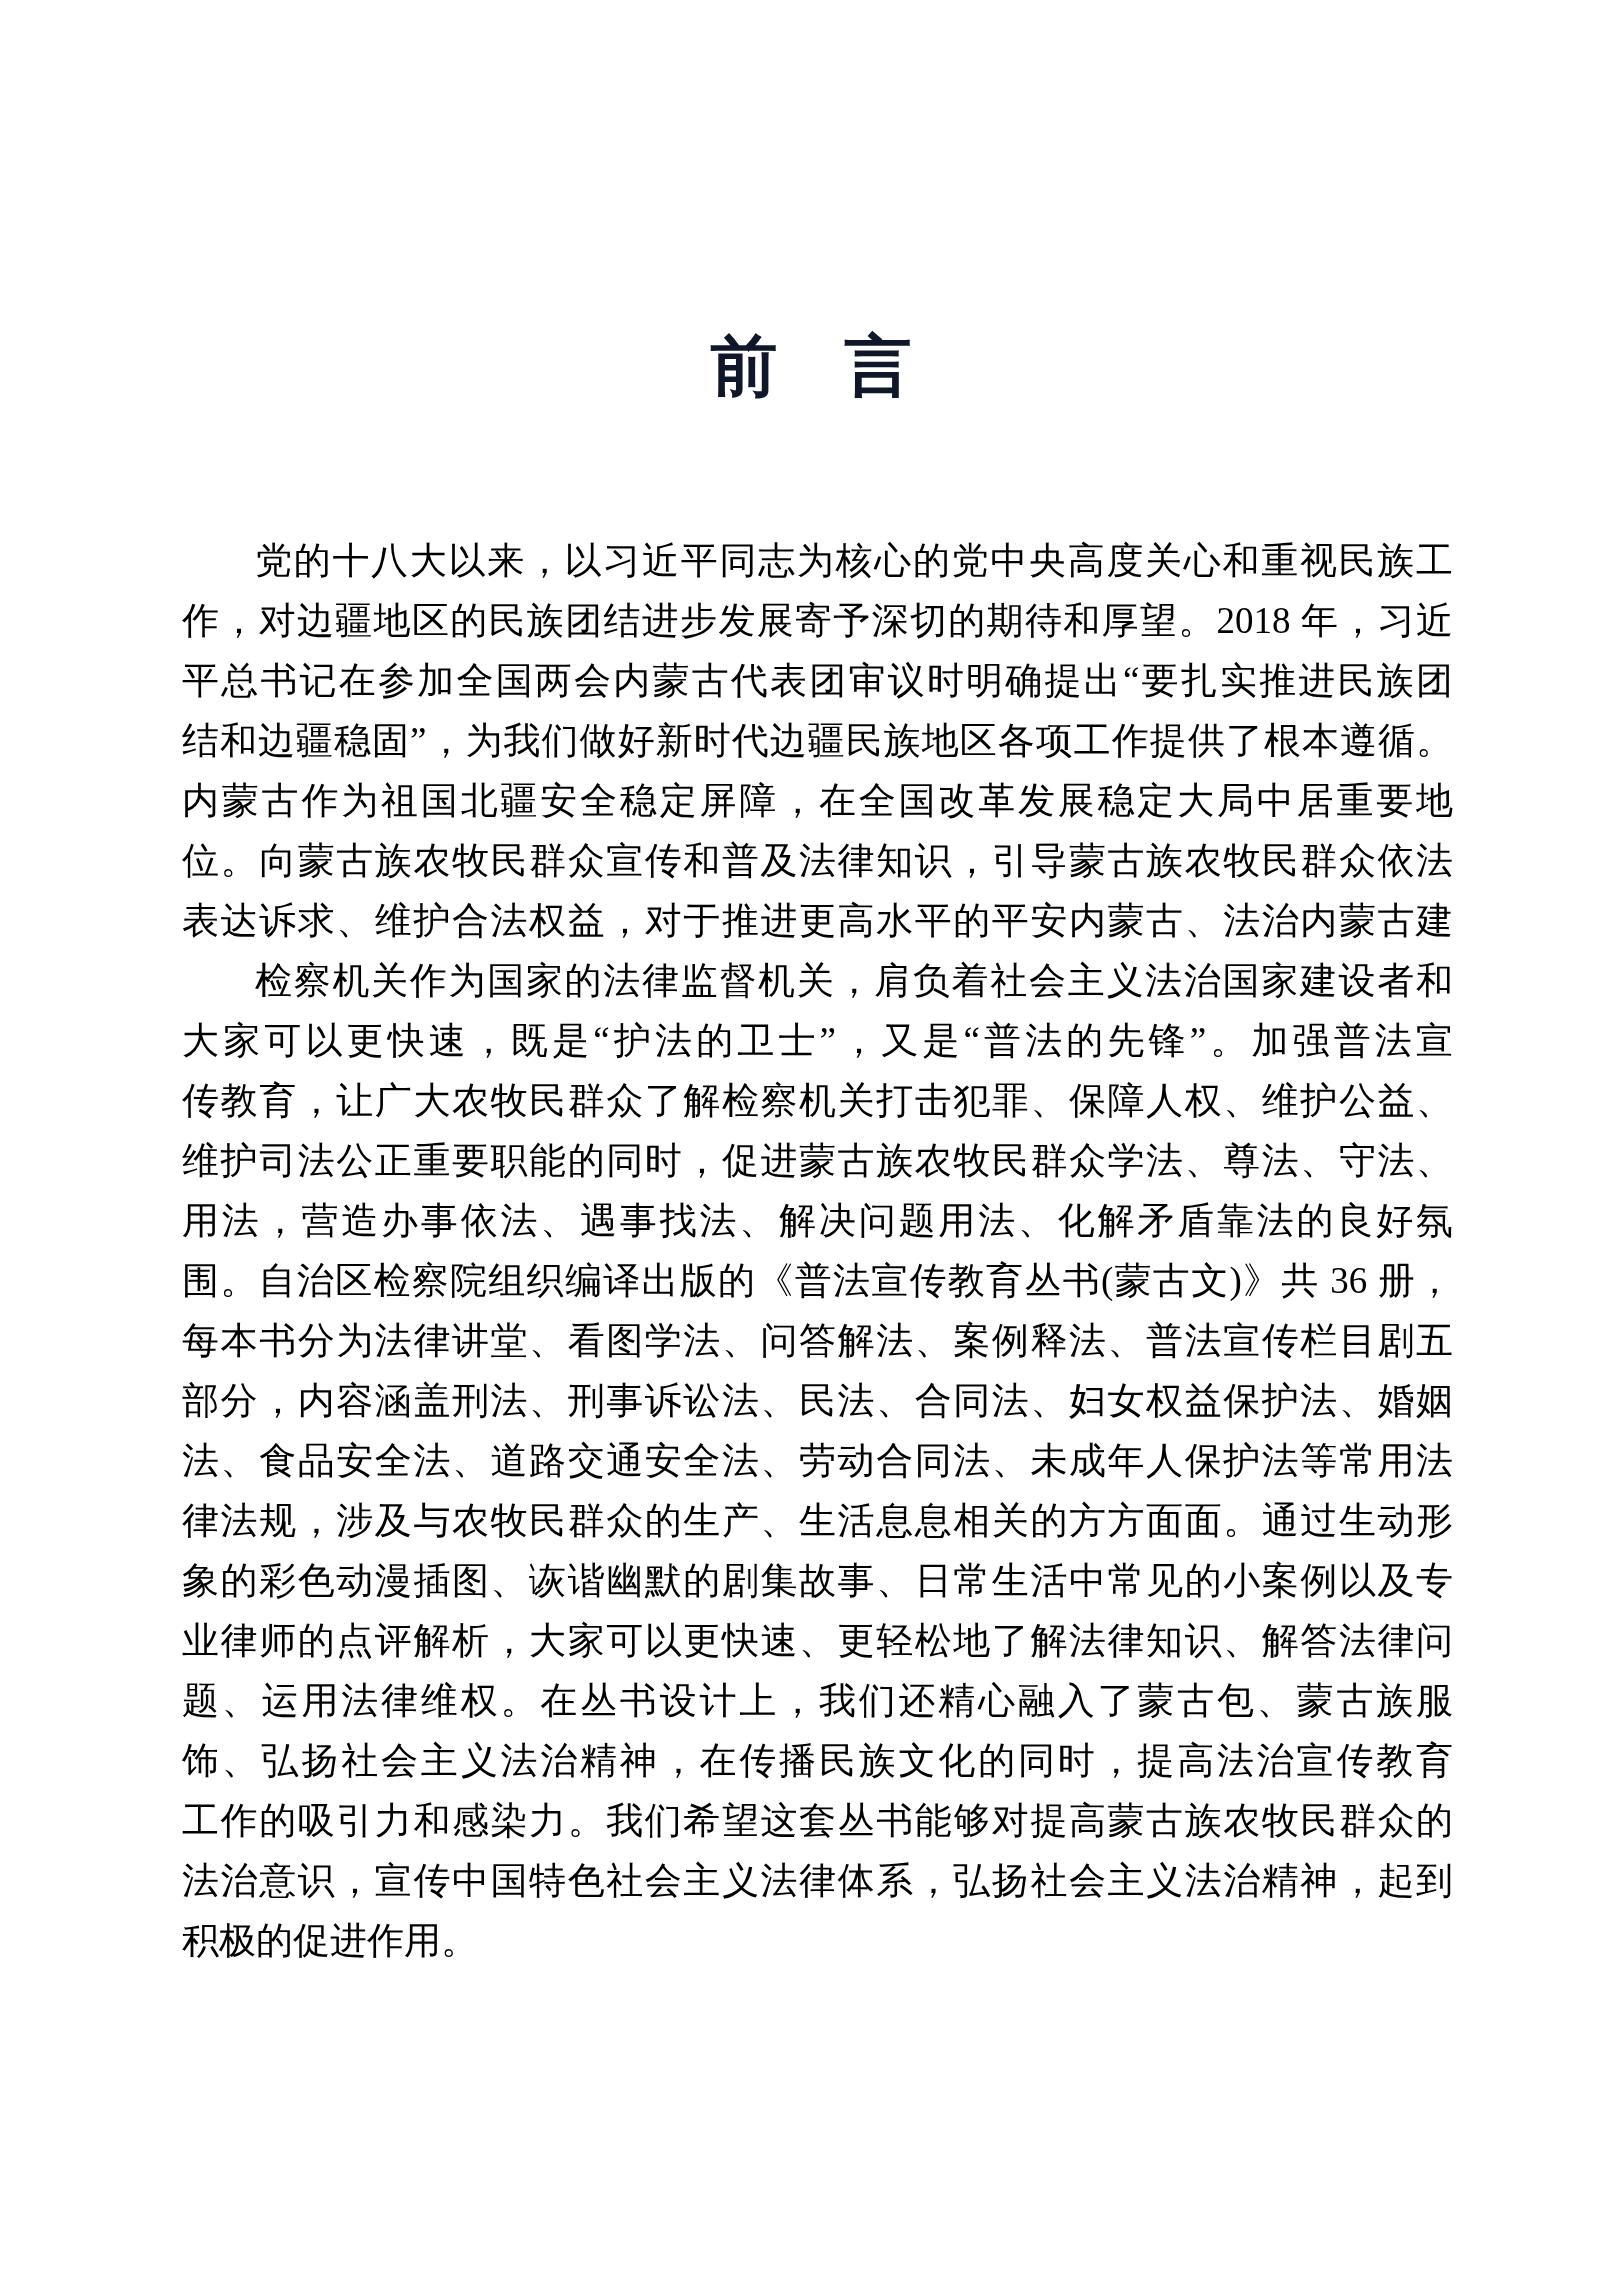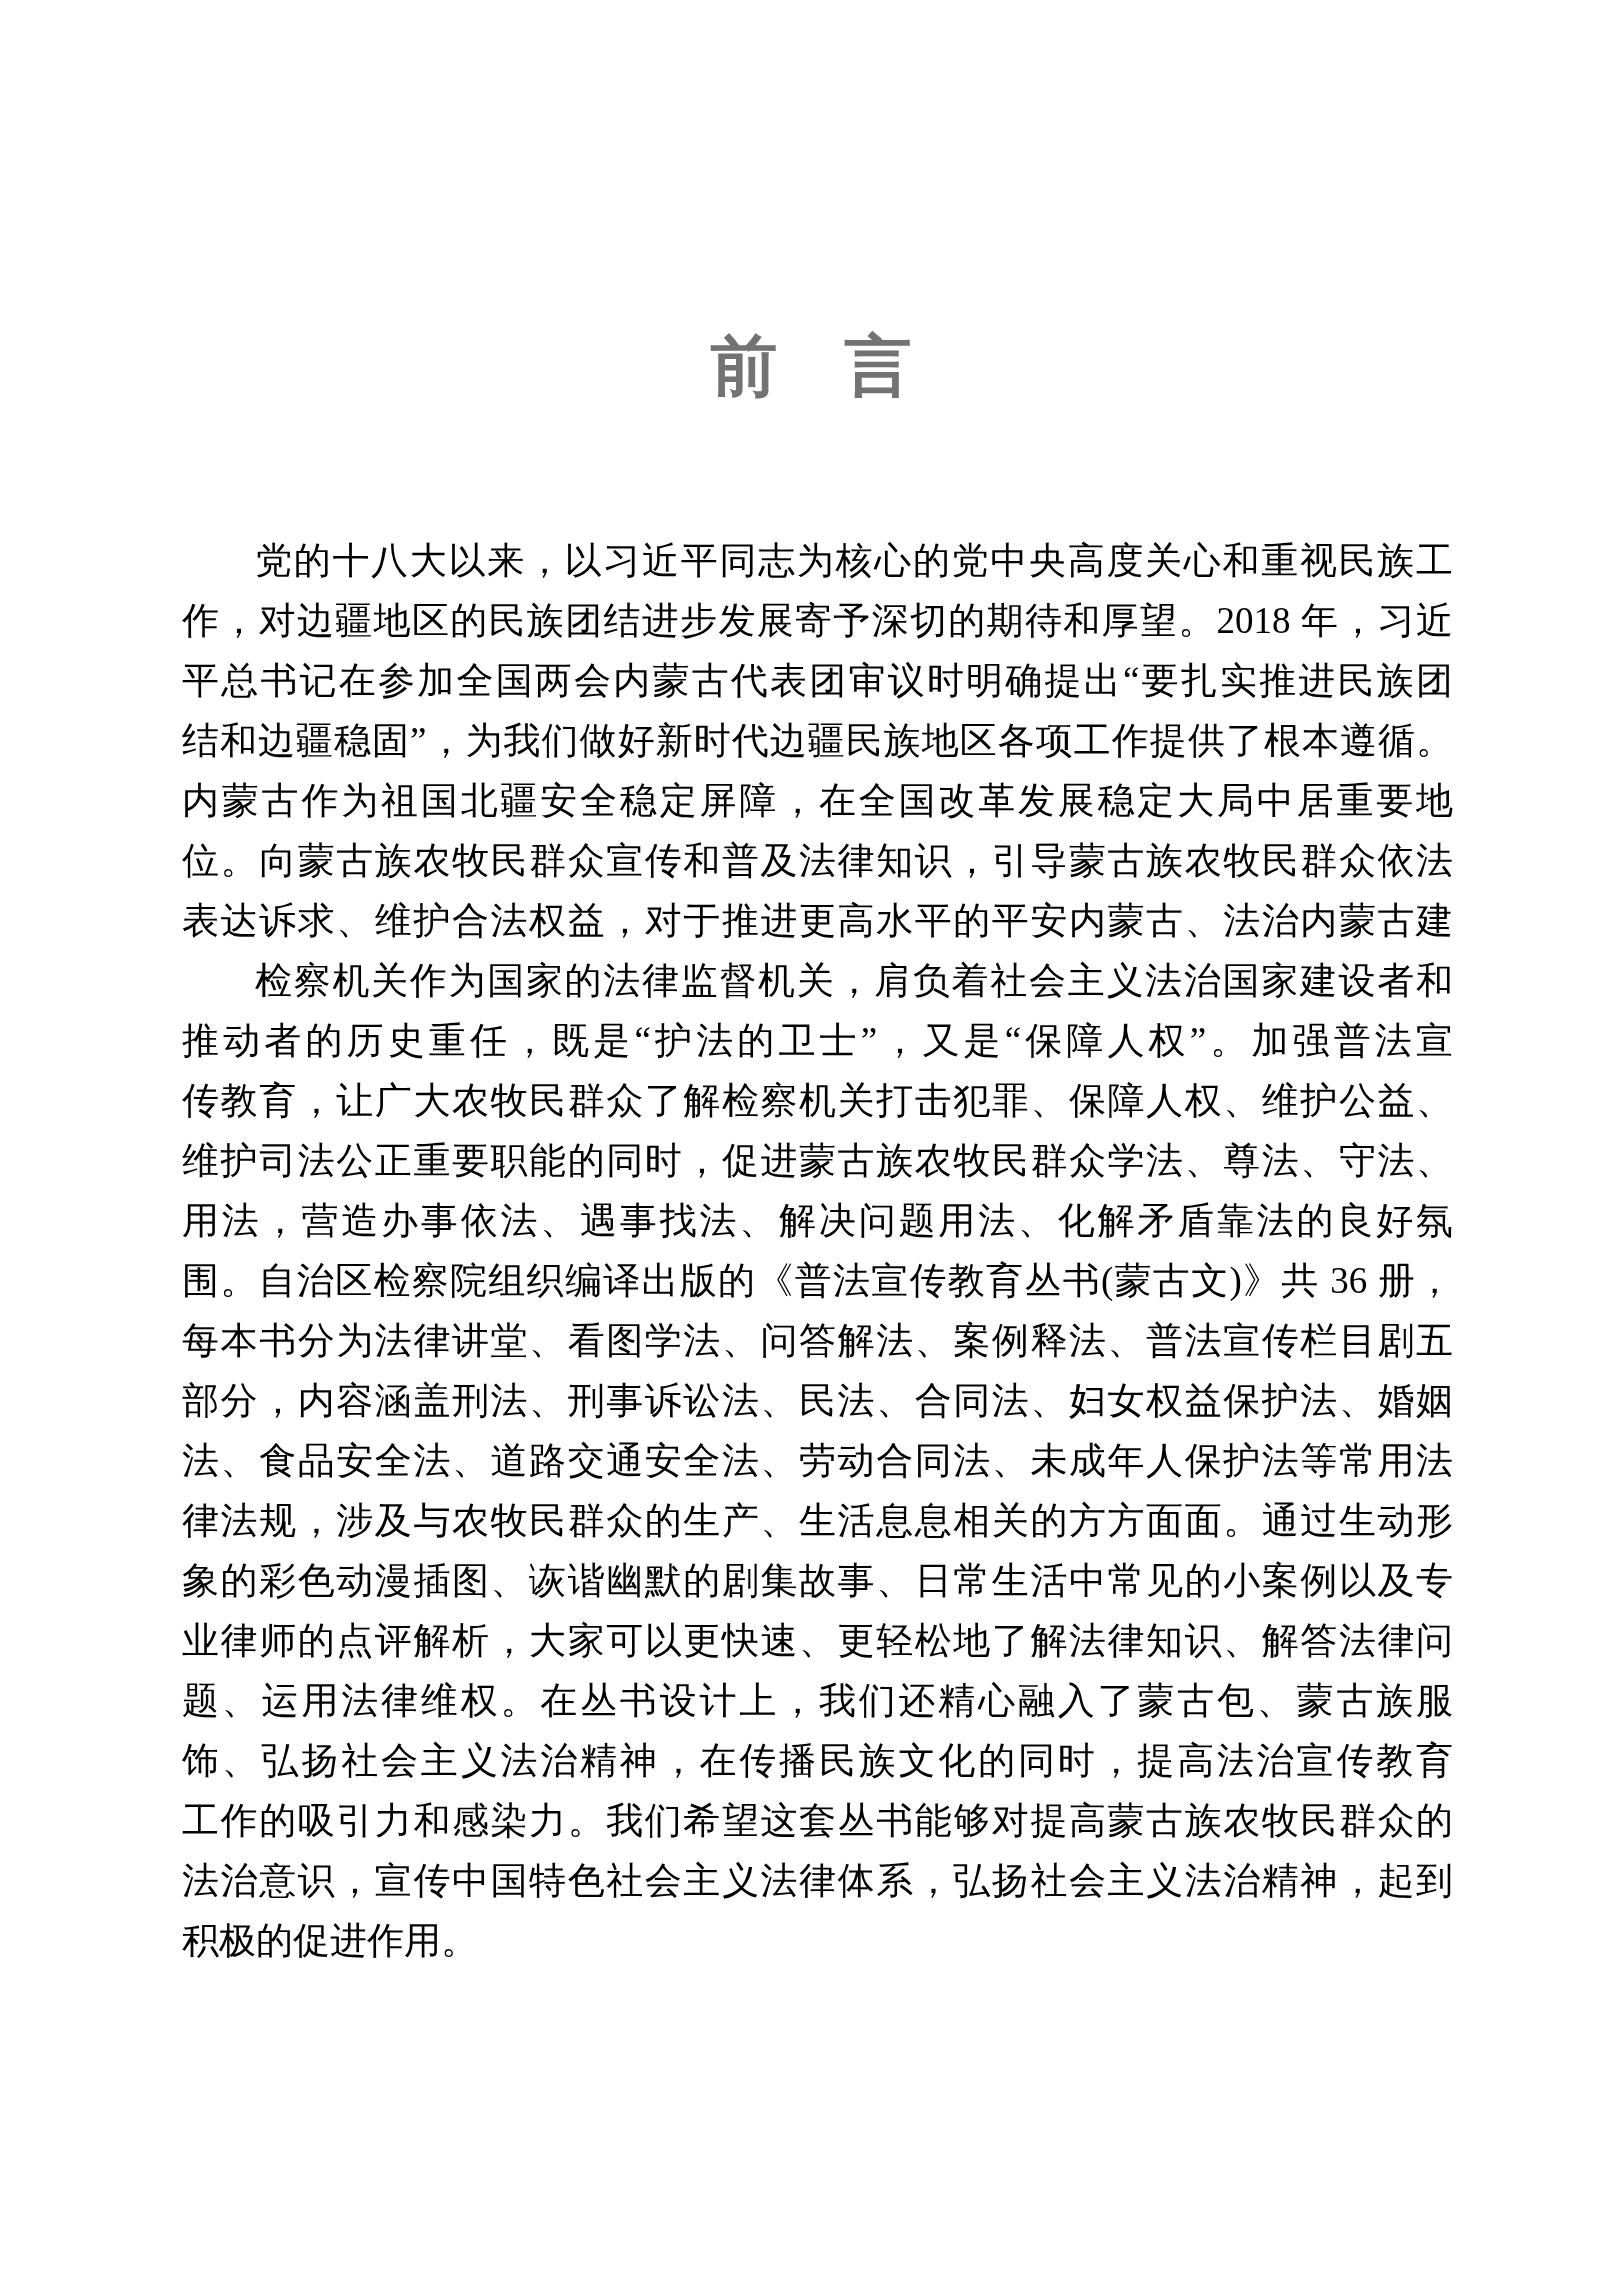--- a/index.html
+++ b/index.html
@@ -15,21 +15,21 @@
   .title {
     position: absolute;
     top: 330px;
     left: 0;
     right: 0;
     margin: 0;
     text-align: center;
     font-size: 67px;
     line-height: 73px;
     font-weight: bold;
-    color: #737373;
+    color: #0f172a;
   }
   .content {
     position: absolute;
     left: 170px;
     top: 531px;
     width: 1283px;
     font-size: 37px;
     color: #000000;
   }
   .paragraph { margin: 0; padding: 0; }
@@ -54,21 +54,21 @@
         <div class="line indent">党的十八大以来，以习近平同志为核心的党中央高度关心和重视民族工</div>
         <div class="line">作，对边疆地区的民族团结进步发展寄予深切的期待和厚望。2018 年，习近</div>
         <div class="line">平总书记在参加全国两会内蒙古代表团审议时明确提出“要扎实推进民族团</div>
         <div class="line">结和边疆稳固”，为我们做好新时代边疆民族地区各项工作提供了根本遵循。</div>
         <div class="line">内蒙古作为祖国北疆安全稳定屏障，在全国改革发展稳定大局中居重要地</div>
         <div class="line">位。向蒙古族农牧民群众宣传和普及法律知识，引导蒙古族农牧民群众依法</div>
         <div class="line">表达诉求、维护合法权益，对于推进更高水平的平安内蒙古、法治内蒙古建</div>
       </div>
     <div class="paragraph">
         <div class="line indent">检察机关作为国家的法律监督机关，肩负着社会主义法治国家建设者和</div>
-        <div class="line">推动者的历史重任，既是“护法的卫士”，又是“保障人权”。加强普法宣</div>
+        <div class="line">大家可以更快速，既是“护法的卫士”，又是“普法的先锋”。加强普法宣</div>
         <div class="line">传教育，让广大农牧民群众了解检察机关打击犯罪、保障人权、维护公益、</div>
         <div class="line">维护司法公正重要职能的同时，促进蒙古族农牧民群众学法、尊法、守法、</div>
         <div class="line">用法，营造办事依法、遇事找法、解决问题用法、化解矛盾靠法的良好氛</div>
         <div class="line">围。自治区检察院组织编译出版的《普法宣传教育丛书(蒙古文)》共 36 册，</div>
         <div class="line">每本书分为法律讲堂、看图学法、问答解法、案例释法、普法宣传栏目剧五</div>
         <div class="line">部分，内容涵盖刑法、刑事诉讼法、民法、合同法、妇女权益保护法、婚姻</div>
         <div class="line">法、食品安全法、道路交通安全法、劳动合同法、未成年人保护法等常用法</div>
         <div class="line">律法规，涉及与农牧民群众的生产、生活息息相关的方方面面。通过生动形</div>
         <div class="line">象的彩色动漫插图、诙谐幽默的剧集故事、日常生活中常见的小案例以及专</div>
         <div class="line">业律师的点评解析，大家可以更快速、更轻松地了解法律知识、解答法律问</div>

